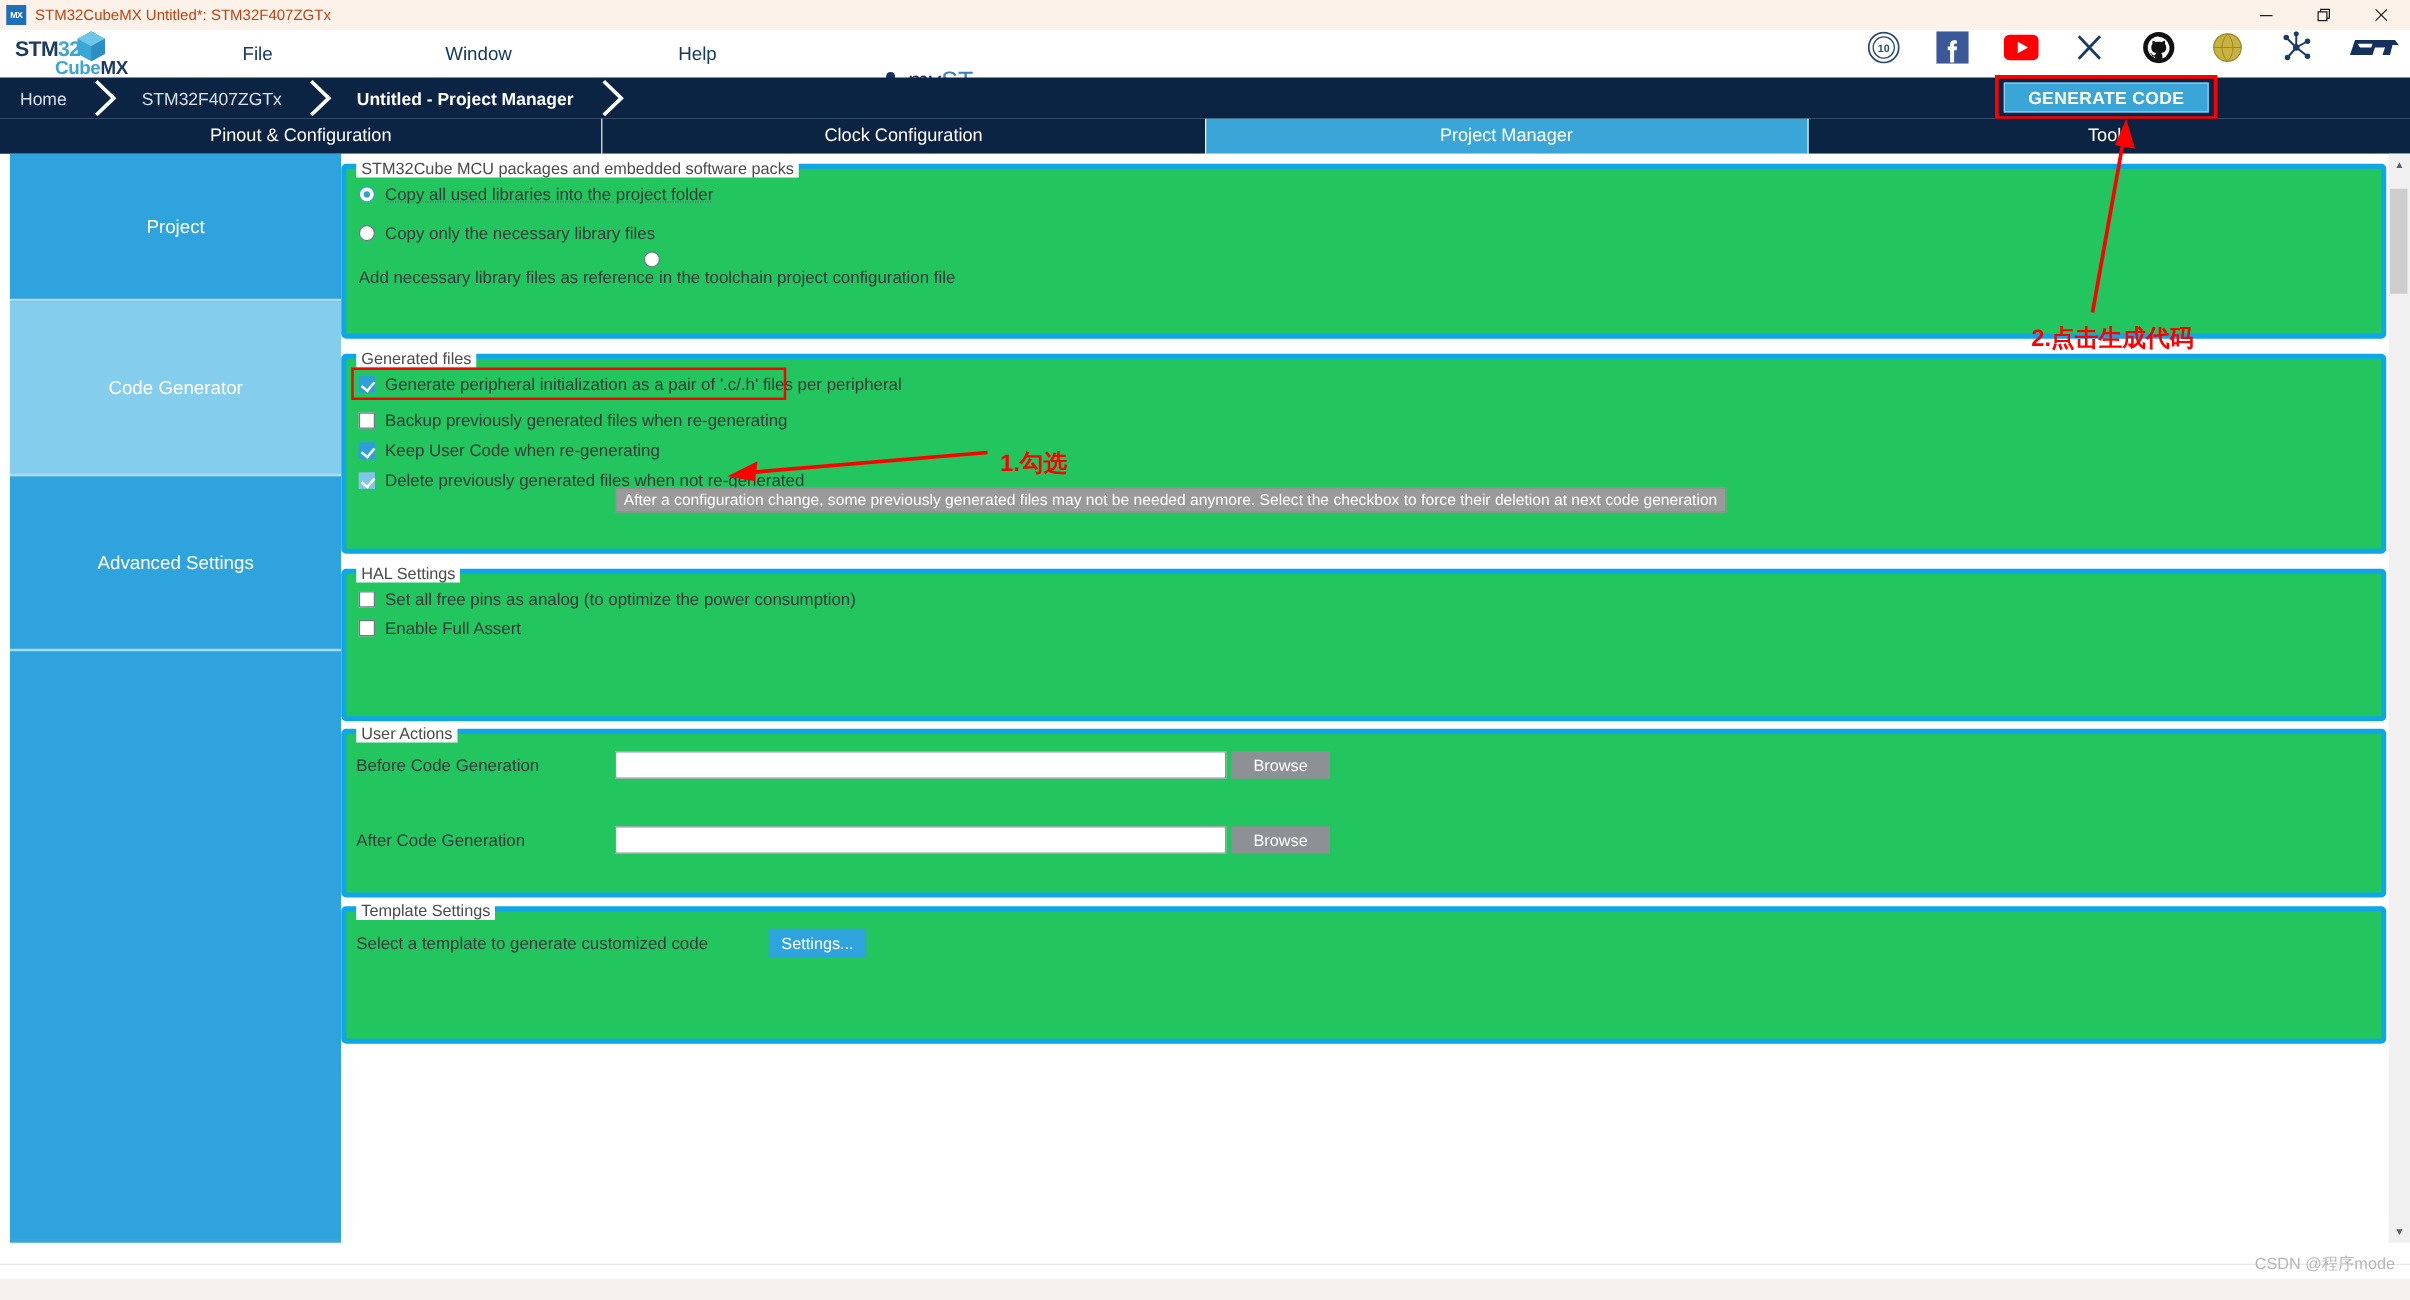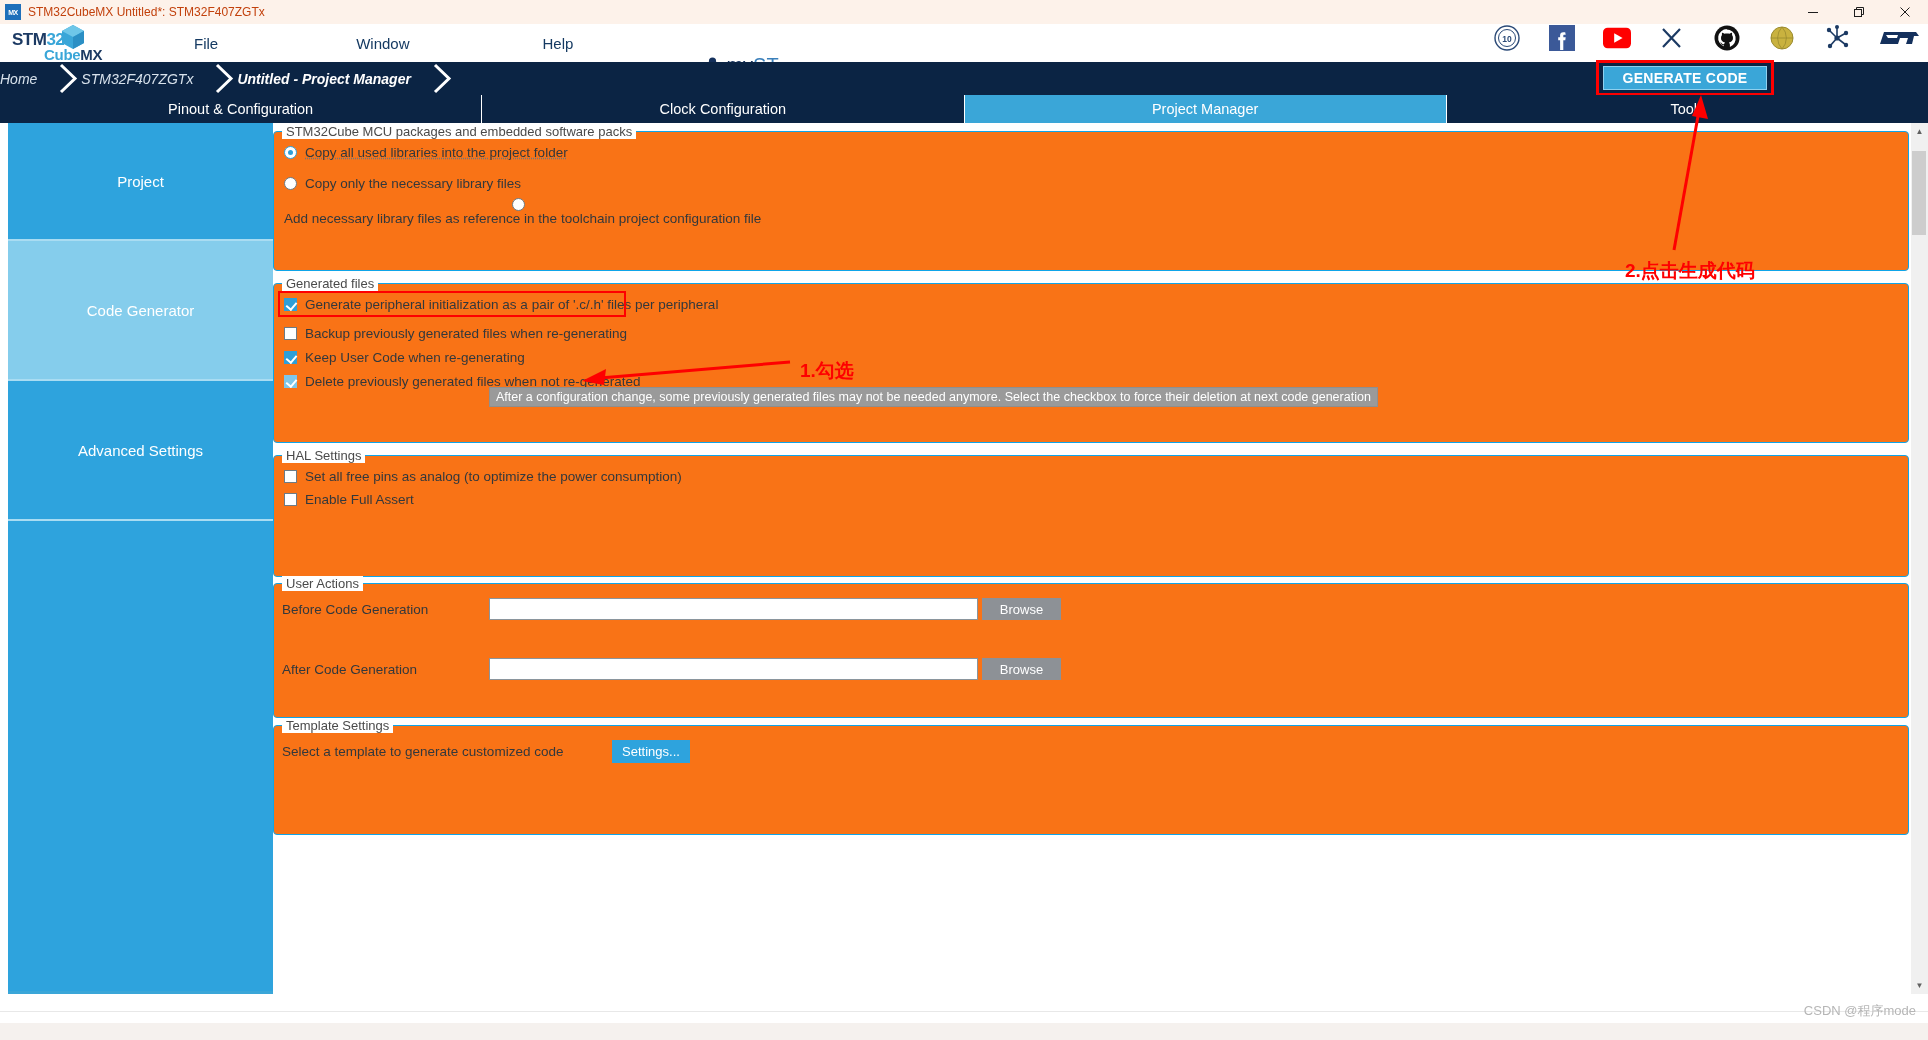--- a/index.html
+++ b/index.html
@@ -69,21 +69,21 @@
   .soc { width: 28px; height: 28px; display:flex; align-items:center; justify-content:center; }
 
   
   .breadcrumb {
     position: absolute; left: 0; top: 62px; width: 1928px; height: 33px;
     background: #0b2444;
     display: flex; align-items: center;
   }
   .bc-item {
     position: relative; height: 33px; display: flex; align-items: center;
-    color: #d8e2ec; font-size: 14px; padding-left: 0; padding-right: 22px; font-style: italic;
+    color: #d8e2ec; font-size: 14px; padding-left: 16px; padding-right: 22px;
   }
   .bc-item.bold { color: #ffffff; font-weight: bold; }
   .bc-chev {
     position: relative; width: 22px; height: 33px; flex: none;
   }
   .bc-chev svg { position:absolute; left:0; top:0; }
   .gen-code-wrap {
     position: absolute; left: 1596px; top: 60px; width: 178px; height: 36px;
     border: 3px solid #fe0000;
   }
@@ -121,22 +121,22 @@
   .side-item.s1 { height: 140px; background: #85cdec; }
   .side-item.s2 { height: 140px; }
   .side-item.s3 { height: 468px; border-bottom: none; }
 
   
   .content {
     position: absolute; left: 273px; top: 123px; width: 1638px; height: 871px;
     background: #ffffff;
   }
   .group {
-    position: absolute; left: 0; border: 1px solid #0ea5e9; border-radius: 4px;
-    background: #f97316;
+    position: absolute; left: 0; border: 4px solid #0ea5e9; border-radius: 4px;
+    background: #22c55e;
   }
   .group-title {
     position: absolute; top: -8px; left: 8px; background: #ffffff;
     padding: 0 4px; font-size: 13px; color: #4a4a4a;
   }
   .g1 { top: 8px; width: 1636px; height: 140px; }
   .g2 { top: 160px; width: 1636px; height: 160px; }
   .g3 { top: 332px; width: 1636px; height: 122px; }
   .g4 { top: 460px; width: 1636px; height: 135px; }
   .g5 { top: 602px; width: 1636px; height: 110px; }

